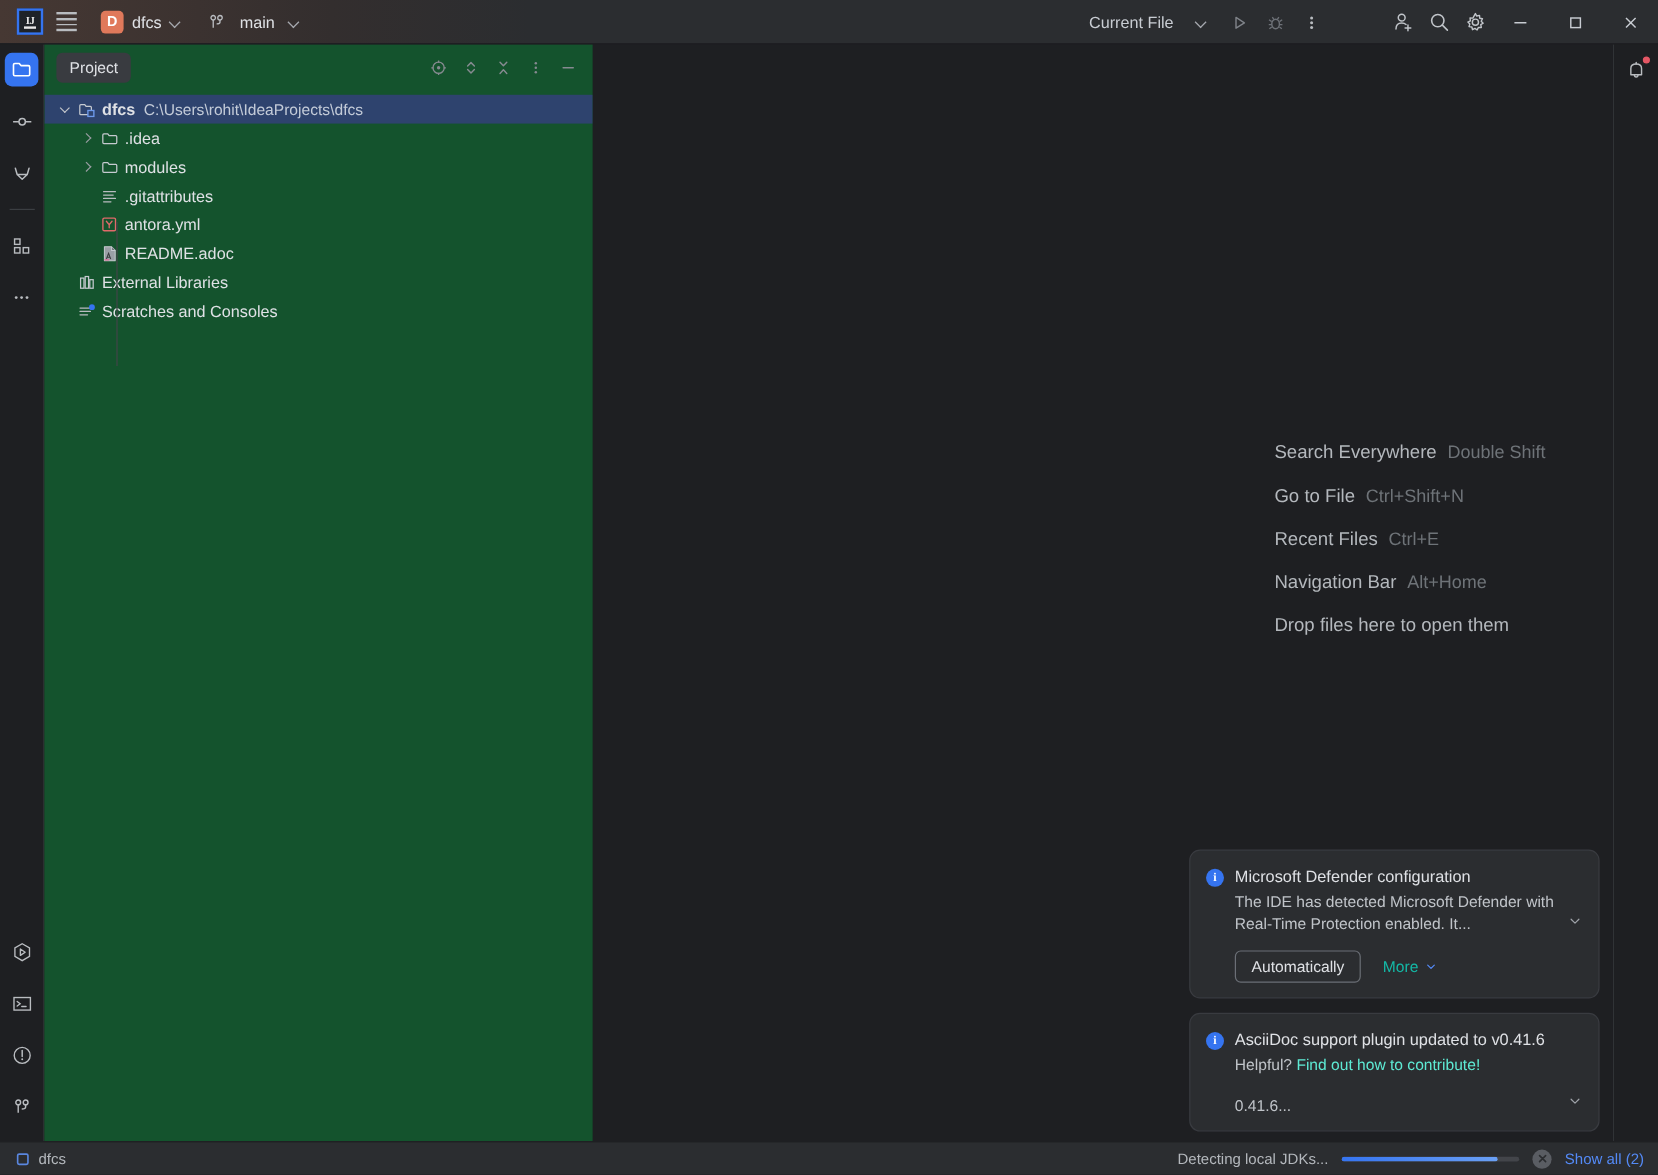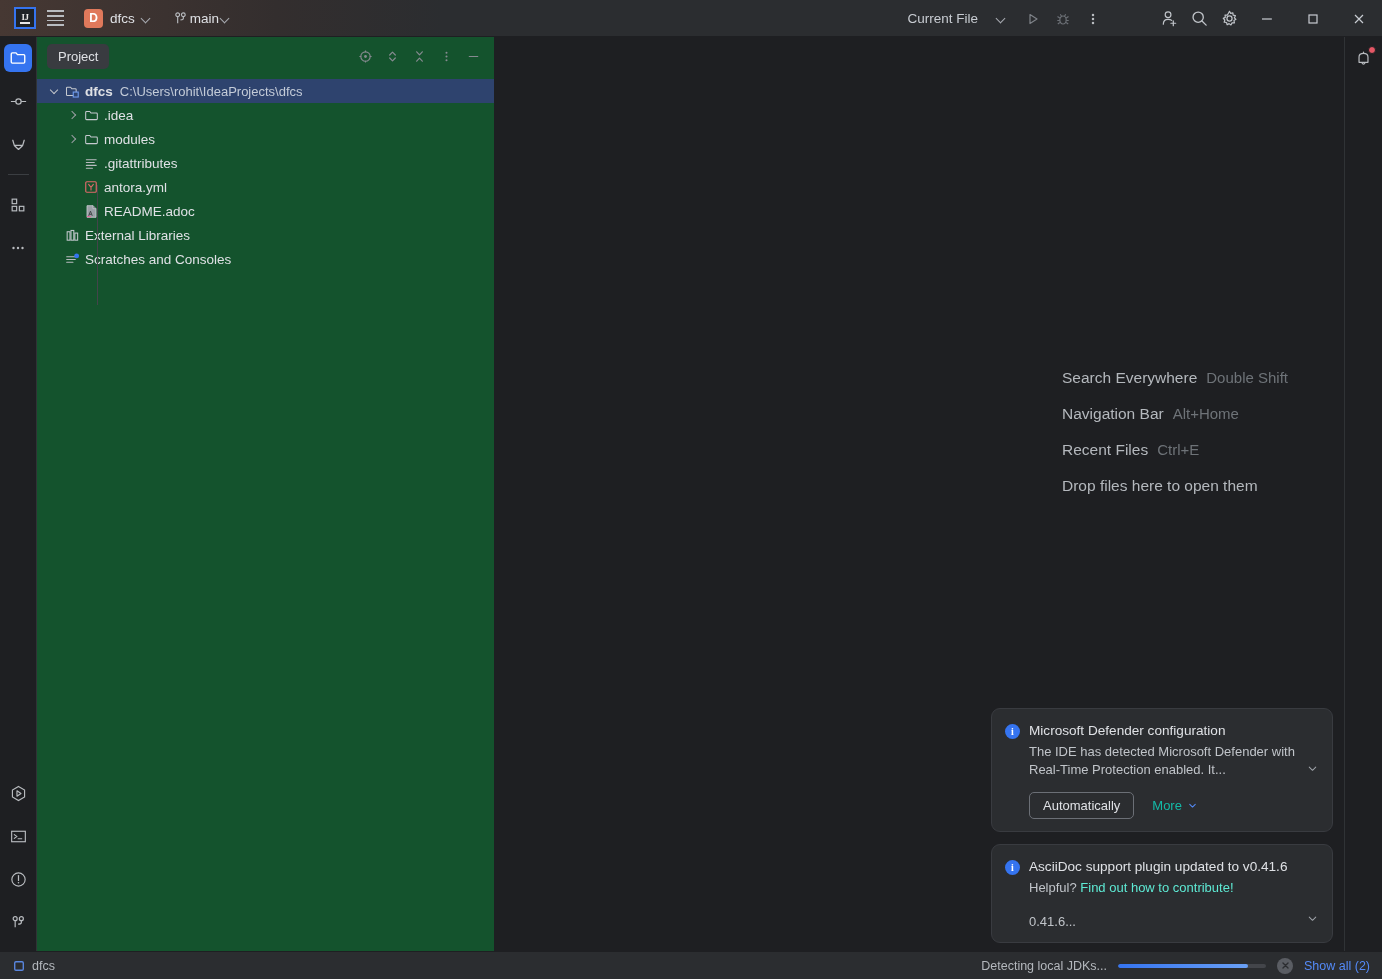--- a/index.html
+++ b/index.html
@@ -33,21 +33,21 @@
   .proj-chip { display: flex; align-items: center; gap: 7px; padding: 4px 7px 4px 6px;
     border-radius: 5px; cursor: pointer; margin-left: 4px; }
   .proj-badge { width: 19px; height: 19px; border-radius: 4px; background: #e0795b;
     color: #ffffff; font-size: 12px; font-weight: bold; display: flex;
     align-items: center; justify-content: center; }
   .chip-label { font-size: 13.5px; color: #dfe1e5; }
   .chev { display: inline-block; width: 9px; height: 9px; position: relative; }
   .chev::after { content: ''; position: absolute; left: 0; top: 1px; width: 6px; height: 6px;
     border-right: 1.4px solid #a7aab0; border-bottom: 1.4px solid #a7aab0;
     transform: rotate(45deg); }
-  .branch-chip { display: flex; align-items: center; gap: 2px; padding: 4px 7px;
+  .branch-chip { display: flex; align-items: center; gap: 12px; padding: 4px 7px;
     border-radius: 5px; cursor: pointer; margin-left: 6px; }
 
   .tb-right { position: absolute; right: 0; top: 0; height: 37px; display: flex; align-items: center; }
   .runcfg { display: flex; align-items: center; gap: 19px; padding: 4px 8px; border-radius: 5px;
     cursor: pointer; margin-right: 4px; }
   .runcfg-label { font-size: 13.5px; color: #c8ccd2; }
   .tb-icon { width: 30px; height: 30px; display: flex; align-items: center;
     justify-content: center; cursor: pointer; border-radius: 5px; }
   .tb-gap { width: 46px; }
   .wbtn { width: 46px; height: 37px; display: flex; align-items: center; justify-content: center; cursor: pointer; }
@@ -429,26 +429,30 @@
       </div>
     </div>
 
     <div class="editor">
       <div class="hints">
         <div class="hint">
           <span class="hint-label">Search Everywhere</span>
           <span class="hint-key">Double Shift</span>
         </div>
         <div class="hint">
-          <span class="hint-label">Navigation Bar</span>
-          <span class="hint-key">Alt+Home</span>
+          <span class="hint-label">Go to File</span>
+          <span class="hint-key">Ctrl+Shift+N</span>
         </div>
         <div class="hint">
           <span class="hint-label">Recent Files</span>
           <span class="hint-key">Ctrl+E</span>
+        </div>
+        <div class="hint">
+          <span class="hint-label">Navigation Bar</span>
+          <span class="hint-key">Alt+Home</span>
         </div>
         <div class="hint">
           <span class="drop-hint">Drop files here to open them</span>
         </div>
       </div>
 
       <div class="notif-stack">
 
         <div class="notif">
           <div class="notif-head">

